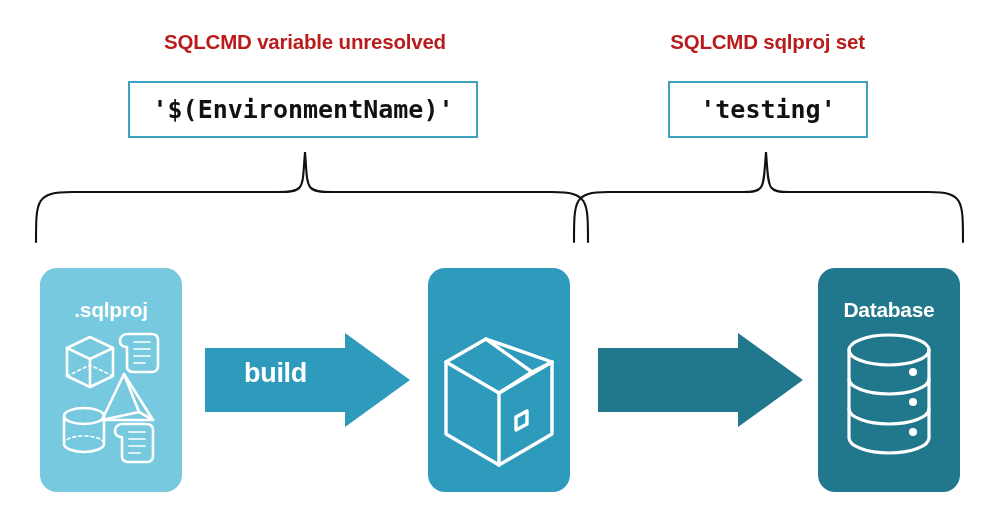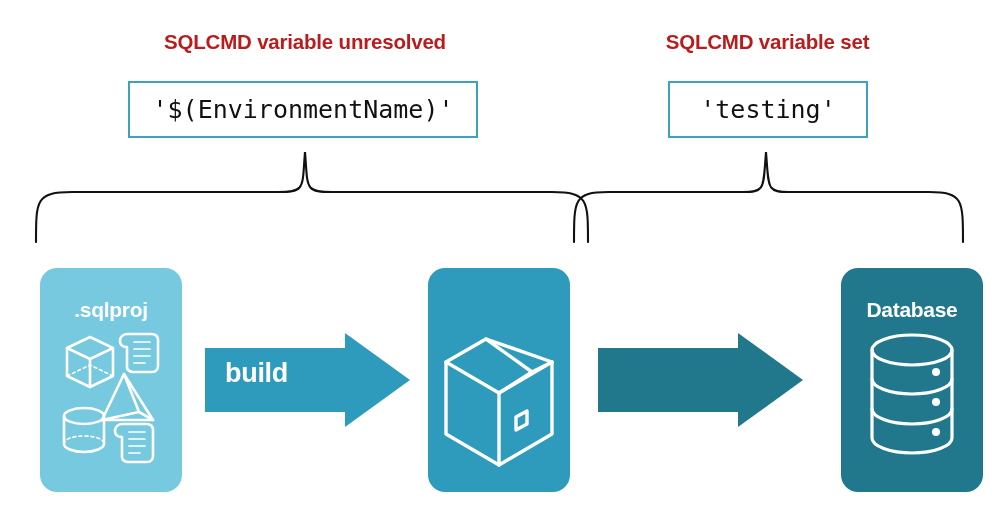--- a/index.html
+++ b/index.html
@@ -29,39 +29,40 @@
   .codebox{
     position:absolute;
     background:#ffffff;
     border:2px solid #3da2bd;
     box-sizing:border-box;
     display:flex;align-items:center;justify-content:center;
     font-family:"DejaVu Sans Mono", monospace;
     font-size:25px;
     color:#111111;
     white-space:nowrap;
+    font-weight:bold;
   }
   #codebox-left{left:128px;top:81px;width:350px;height:57px;}
   #codebox-right{left:668px;top:81px;width:200px;height:57px;}
 
   
   .brace{position:absolute;}
   #brace-left{left:20px;top:148px;width:580px;height:96px;}
   #brace-right{left:560px;top:148px;width:430px;height:96px;}
 
   
   .card{
     position:absolute;
     top:268px;
     width:142px;height:224px;
     border-radius:17px;
   }
   #card-sqlproj{left:40px;background:#76c9de;}
   #card-dacpac{left:428px;background:#2e9bbd;}
-  #card-database{left:818px;background:#21788c;margin-left:23px;}
+  #card-database{left:818px;background:#21788c;}
 
   .card-label{
     position:absolute;
     top:30px;left:0;width:142px;
     text-align:center;
     font-size:21.5px;
     font-weight:bold;
     color:#ffffff;
     letter-spacing:-0.3px;
     white-space:nowrap;
@@ -80,31 +81,31 @@
   #arrow-deploy{left:598px;top:330px;width:205px;height:100px;}
   .arrow-label{
     position:absolute;
     top:358px;
     font-size:27px;
     font-weight:bold;
     color:#ffffff;
     letter-spacing:-0.3px;
     white-space:nowrap;
   }
-  #arrow-build-label{left:225px;}
+  #arrow-build-label{left:244px;}
   #arrow-deploy-label{left:623px;}
 </style>
 </head>
 <body>
 
 <div class="stage">
 
   <div class="heading" id="heading-left">SQLCMD variable unresolved</div>
 
-  <div class="heading" id="heading-right">SQLCMD variable set</div>
+  <div class="heading" id="heading-right">SQLCMD sqlproj set</div>
 
   <div class="codebox" id="codebox-left">'$(EnvironmentName)'</div>
 
   <div class="codebox" id="codebox-right">'testing'</div>
 
   <svg class="brace" id="brace-left" viewBox="0 0 580 96">
     <path d="M 16 94
              C 16 52, 16 44, 52 44
              L 258 44
              C 286 44, 282 40, 285 4

